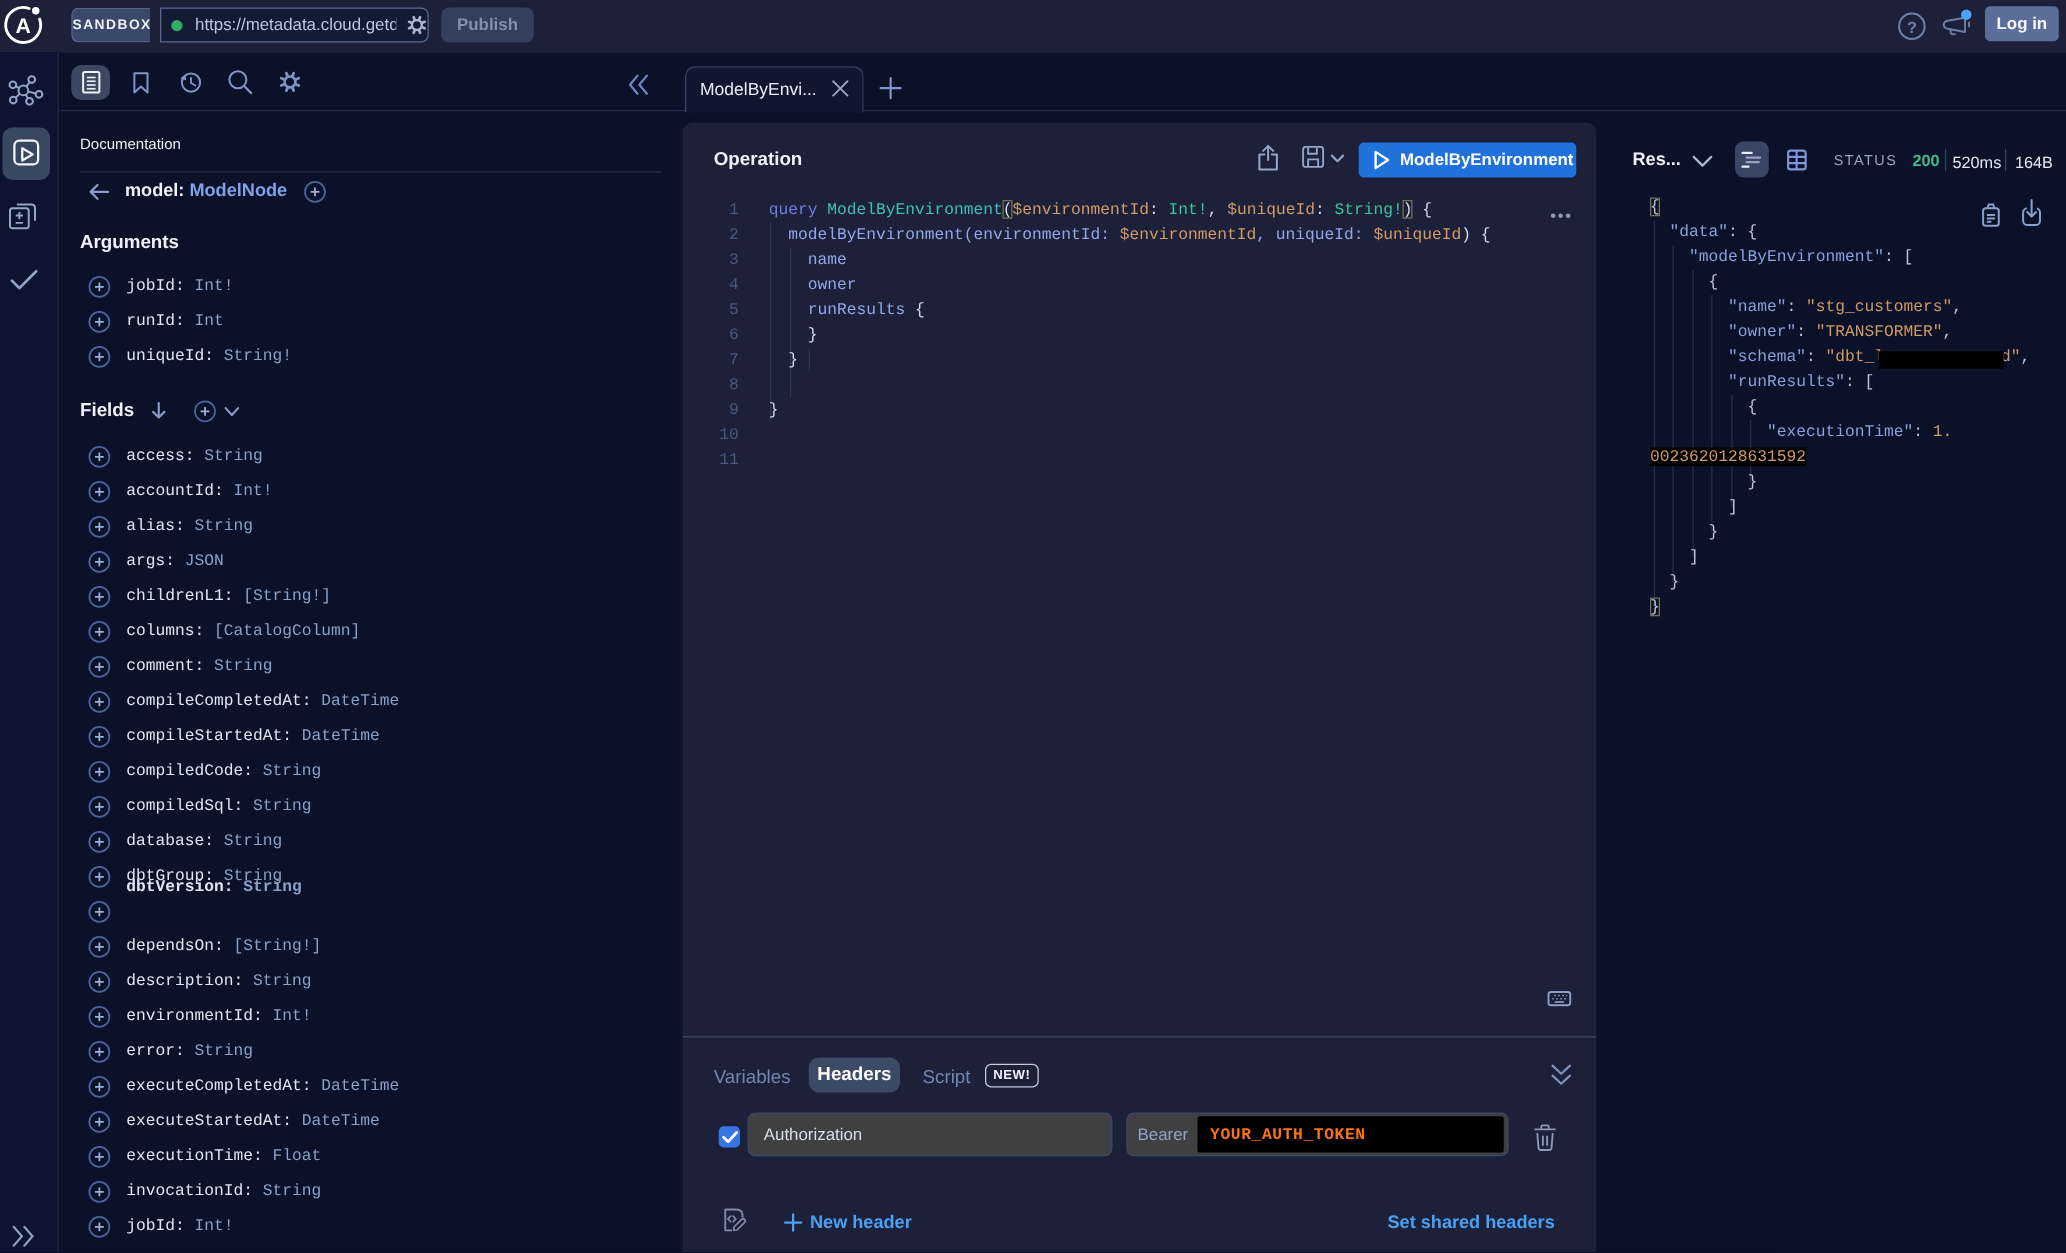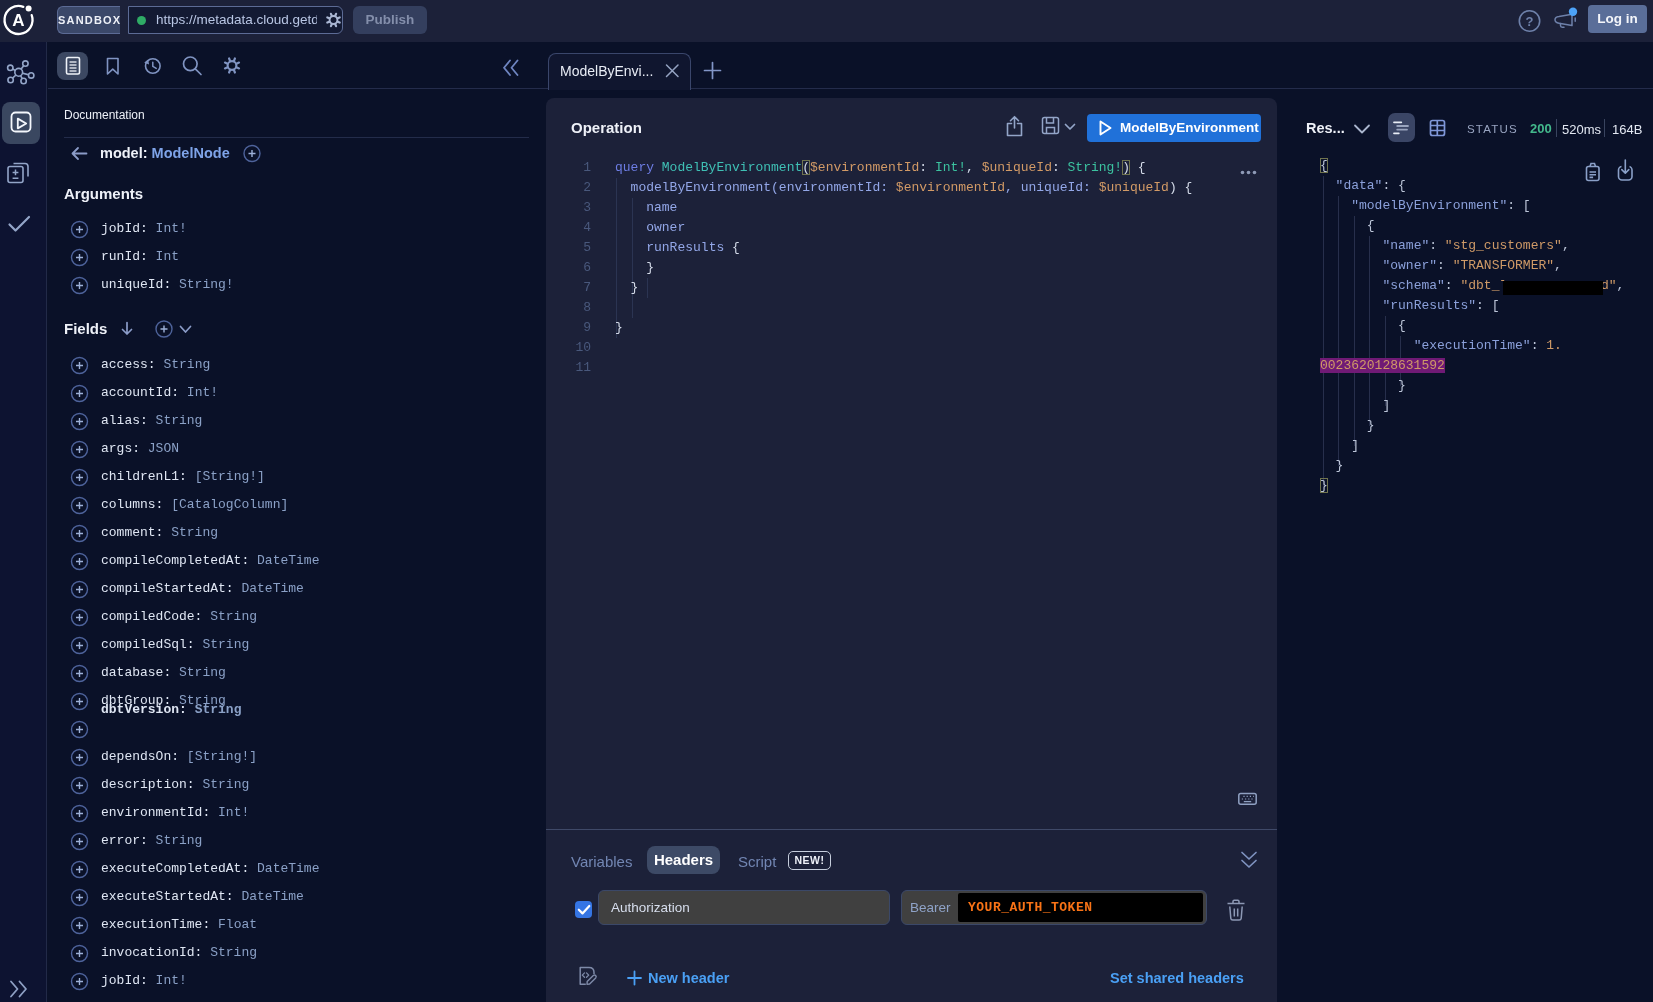--- a/index.html
+++ b/index.html
@@ -179,21 +179,21 @@
       <div class="codeline"><span class="bx">{</span></div>
       <div class="codeline">  <span class="j">"data"</span>: {</div>
       <div class="codeline">    <span class="j">"modelByEnvironment"</span>: [</div>
       <div class="codeline">      {</div>
       <div class="codeline">        <span class="j">"name"</span>: <span class="s">"stg_customers"</span>,</div>
       <div class="codeline">        <span class="j">"owner"</span>: <span class="s">"TRANSFORMER"</span>,</div>
       <div class="codeline">        <span class="j">"schema"</span>: <span class="s">"dbt_lxxxxxxxxxxxxd"</span>,</div>
       <div class="codeline">        <span class="j">"runResults"</span>: [</div>
       <div class="codeline">          {</div>
       <div class="codeline">            <span class="j">"executionTime"</span>: <span class="s">1.</span></div>
-      <div class="codeline"><span class="s" style="background:#701a75;">0023620128631592</span></div>
+      <div class="codeline"><span class="s" style="background:#000000;">0023620128631592</span></div>
       <div class="codeline">          }</div>
       <div class="codeline">        ]</div>
       <div class="codeline">      }</div>
       <div class="codeline">    ]</div>
       <div class="codeline">  }</div>
       <div class="codeline"><span class="bx">}</span></div>
     </div>
     <div class="abs" id="redact"></div>
 <svg class="abs" style="left:0;top:0;z-index:5" width="1653" height="1002" viewBox="0 0 1653 1002" fill="none">
       <path d="M 31.7 15.2 A 14 14 0 1 1 23.3 6.8" stroke="#fff" stroke-width="2.3" stroke-linecap="round"></path>

